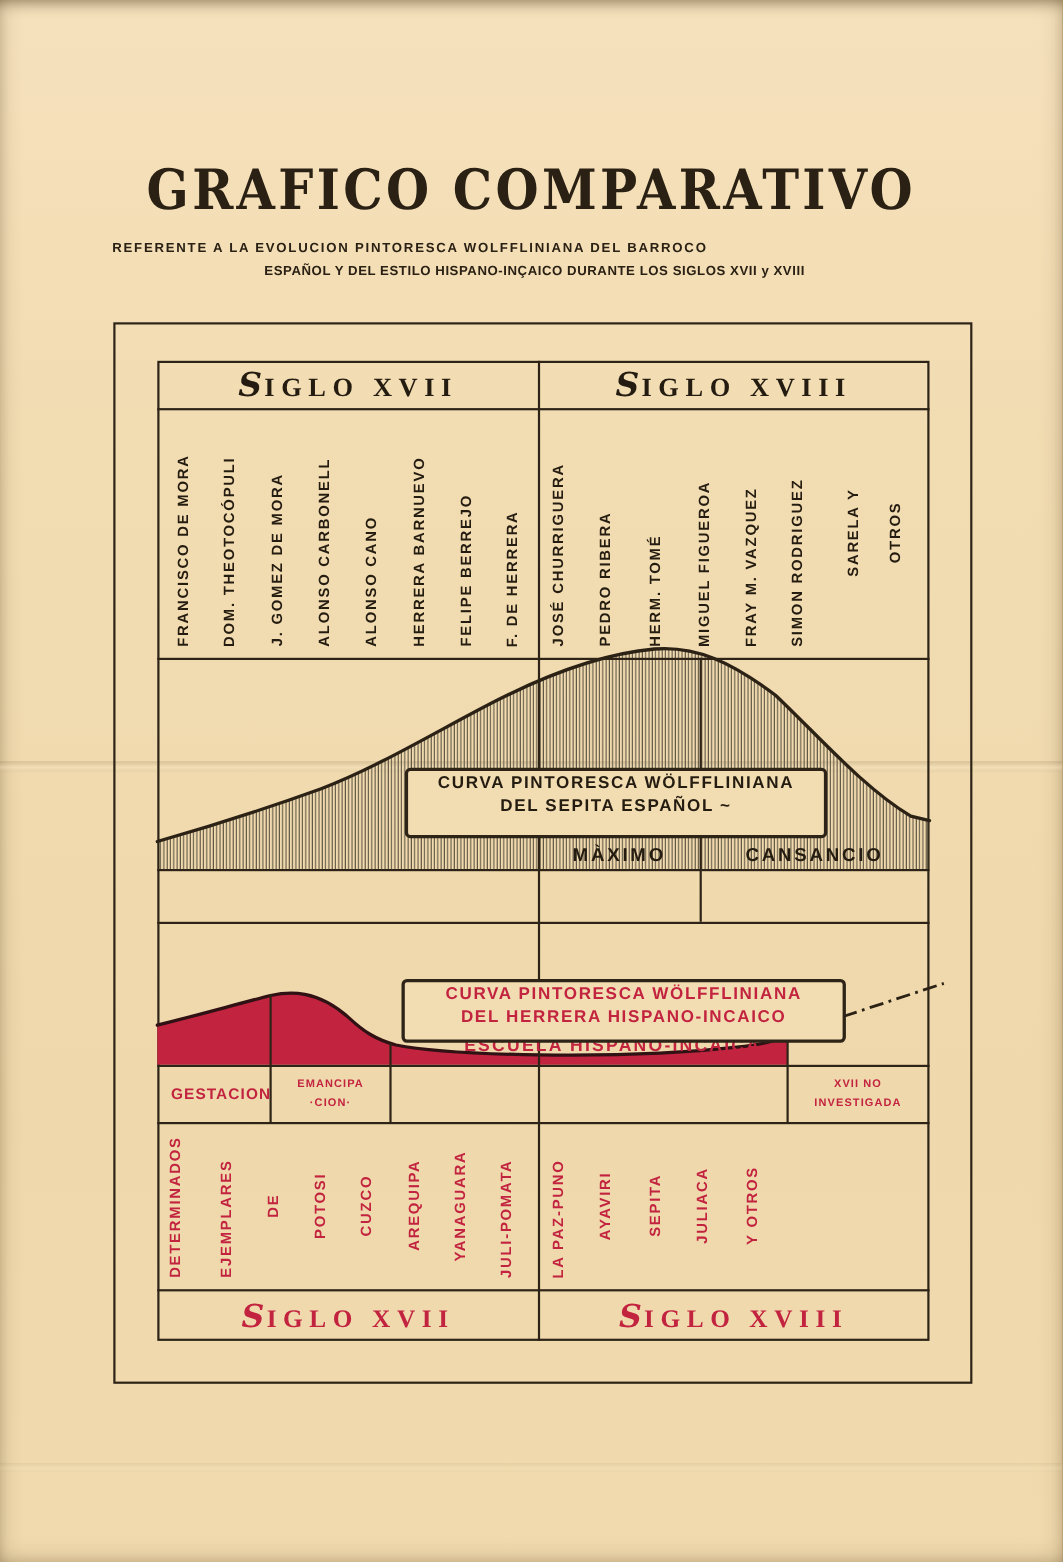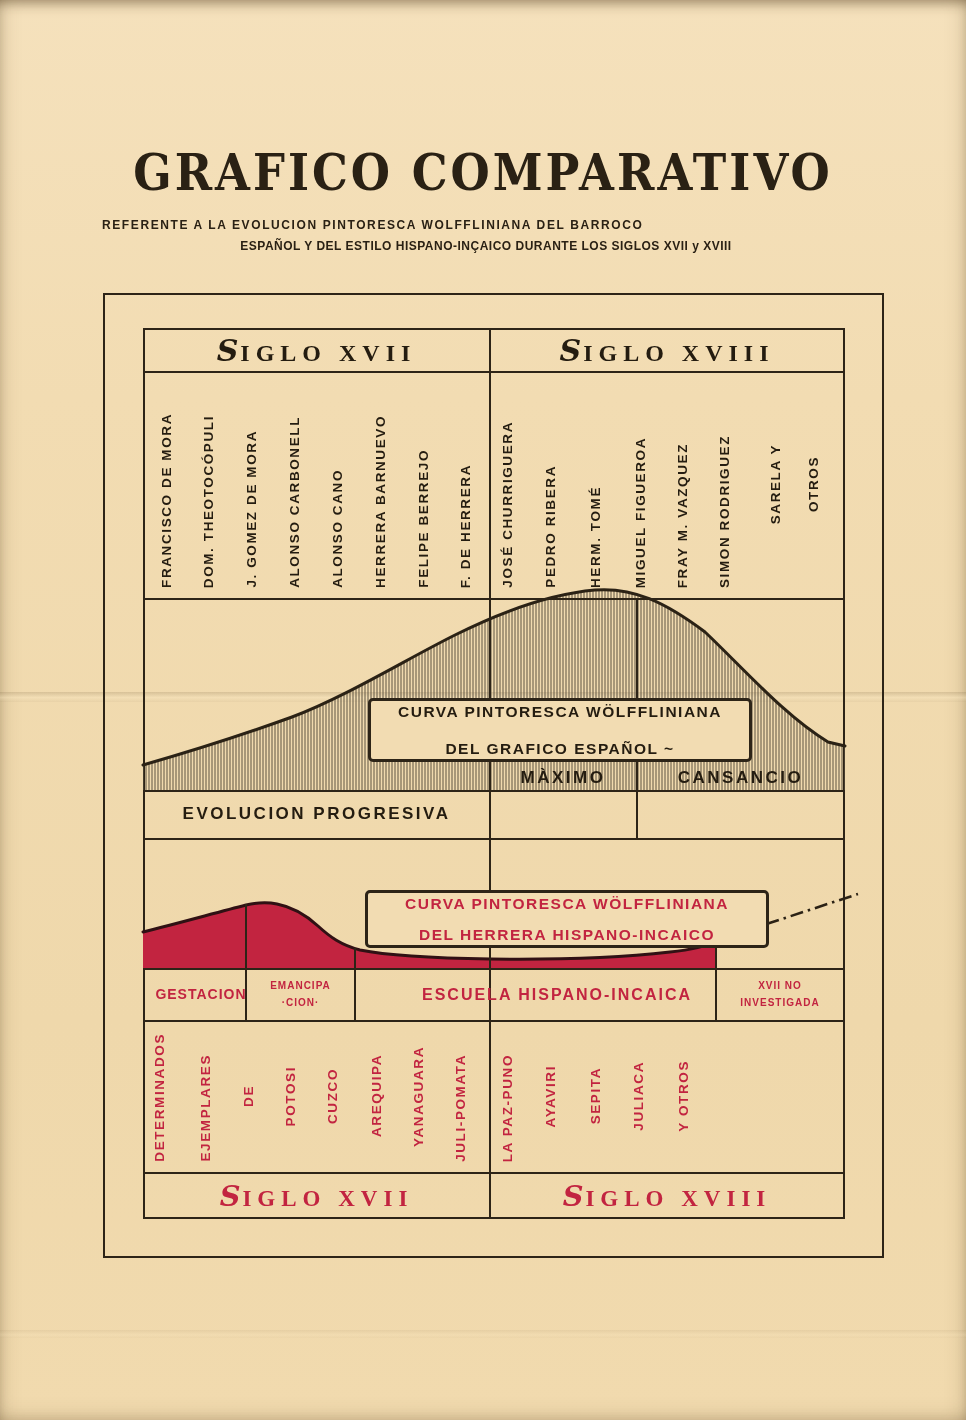--- a/index.html
+++ b/index.html
@@ -46,21 +46,21 @@
   .escuela{font-size:16px;letter-spacing:2px;}
 
   .vcell{position:absolute;display:flex;justify-content:center;z-index:4;}
   .vcell.bottom-anchor{align-items:flex-end;padding-bottom:6px;box-sizing:border-box;}
   .vcell.center-anchor{align-items:center;}
   .vtext{writing-mode:vertical-rl;transform:rotate(180deg);white-space:nowrap;
     font-weight:700;font-size:13.5px;letter-spacing:1.6px;color:#241c10;}
   .vtext.red{color:var(--red);}
 
   .label-box{position:absolute;border:3px solid var(--ink);border-radius:5px;background:var(--paper);
-    display:flex;flex-direction:column;align-items:center;justify-content:space-between;z-index:5;box-sizing:border-box;}
+    display:flex;flex-direction:column;align-items:center;justify-content:flex-start;z-index:5;box-sizing:border-box;}
   .label-box .line{font-weight:700;font-size:15.5px;letter-spacing:1.5px;line-height:21px;color:#241c10;white-space:nowrap;}
   .label-box.red-text .line{color:var(--red);}
 
   svg.curve{position:absolute;z-index:2;overflow:visible;}
 </style>
 </head>
 <body>
 
 <div class="page">
 
@@ -152,26 +152,23 @@
       <pattern id="hatch" width="3" height="4" patternUnits="userSpaceOnUse">
         <line x1="1" y1="0" x2="1" y2="4" stroke="#5d5442" stroke-width="1"></line>
       </pattern>
     </defs>
     <path d="M -2 177 C 40 165, 100 146, 147 129 C 200 109, 260 72, 310 47 C 360 22, 405 6, 450 2 C 488 -1, 520 14, 560 44 C 600 82, 640 128, 683 154 L 700 158 L 700 202 L -2 202 Z" fill="url(#hatch)"></path>
     <path d="M -2 177 C 40 165, 100 146, 147 129 C 200 109, 260 72, 310 47 C 360 22, 405 6, 450 2 C 488 -1, 520 14, 560 44 C 600 82, 640 128, 683 154 L 700 158" fill="none" stroke="#2b2215" stroke-width="3" stroke-linecap="round"></path>
   </svg>
 
   <div class="label-box" style="left:368px;top:698px;width:384px;height:64px">
     <div class="line">CURVA PINTORESCA WÖLFFLINIANA</div>
-    <div class="line">DEL GRAFICO ESPAÑOL ~</div>
-  </div>
-
-  <div class="cell" style="left:145px;top:792px;width:343px;height:44px">
-    <span class="phase">EVOLUCION PROGRESIVA</span>
-  </div>
+    <div class="line">DEL SEPITA ESPAÑOL ~</div>
+  </div>
+
   <div class="cell" style="left:491px;top:756px;width:144px;height:44px">
     <span class="phase">MÀXIMO</span>
   </div>
   <div class="cell" style="left:638px;top:756px;width:205px;height:44px">
     <span class="phase">CANSANCIO</span>
   </div>
 
   <svg class="curve" style="left:145px;top:838px" width="715" height="130" viewBox="0 0 715 130">
     <path d="M -2 94 C 30 86, 70 75, 101 67 C 110 65, 122 64, 132 66 C 148 69, 162 78, 173 88 C 185 99, 196 107, 215 112 C 240 117, 280 120, 345 121 C 420 122, 480 119, 525 114 C 545 112, 562 108, 571 103 L 571 130 L -2 130 Z" fill="#c22440"></path>
     <path d="M -2 94 C 30 86, 70 75, 101 67 C 110 65, 122 64, 132 66 C 148 69, 162 78, 173 88 C 185 99, 196 107, 215 112 C 240 117, 280 120, 345 121 C 420 122, 480 119, 525 114 C 545 112, 562 108, 571 103" fill="none" stroke="#301114" stroke-width="3" stroke-linecap="round"></path>
@@ -183,21 +180,21 @@
     <div class="line">DEL HERRERA HISPANO-INCAICO</div>
   </div>
 
   <div class="cell" style="left:145px;top:970px;width:112px;height:48px">
     <span class="phase-red" style="font-size:14px">GESTACION</span>
   </div>
   <div class="cell" style="left:247px;top:970px;width:107px;height:48px;flex-direction:column">
     <span class="phase-red">EMANCIPA</span>
     <span class="phase-red">·CION·</span>
   </div>
-  <div class="cell" style="left:356px;top:970px;width:402px;height:48px">
+  <div class="cell" style="left:356px;top:926px;width:402px;height:48px">
     <span class="phase-red escuela">ESCUELA HISPANO-INCAICA</span>
   </div>
   <div class="cell" style="left:717px;top:970px;width:126px;height:48px;flex-direction:column">
     <span class="phase-red">XVII NO</span>
     <span class="phase-red">INVESTIGADA</span>
   </div>
 
   <div class="vcell bottom-anchor" style="left:138px;top:1024px;width:42px;height:144px">
       <span class="vtext red">DETERMINADOS</span>
     </div>

